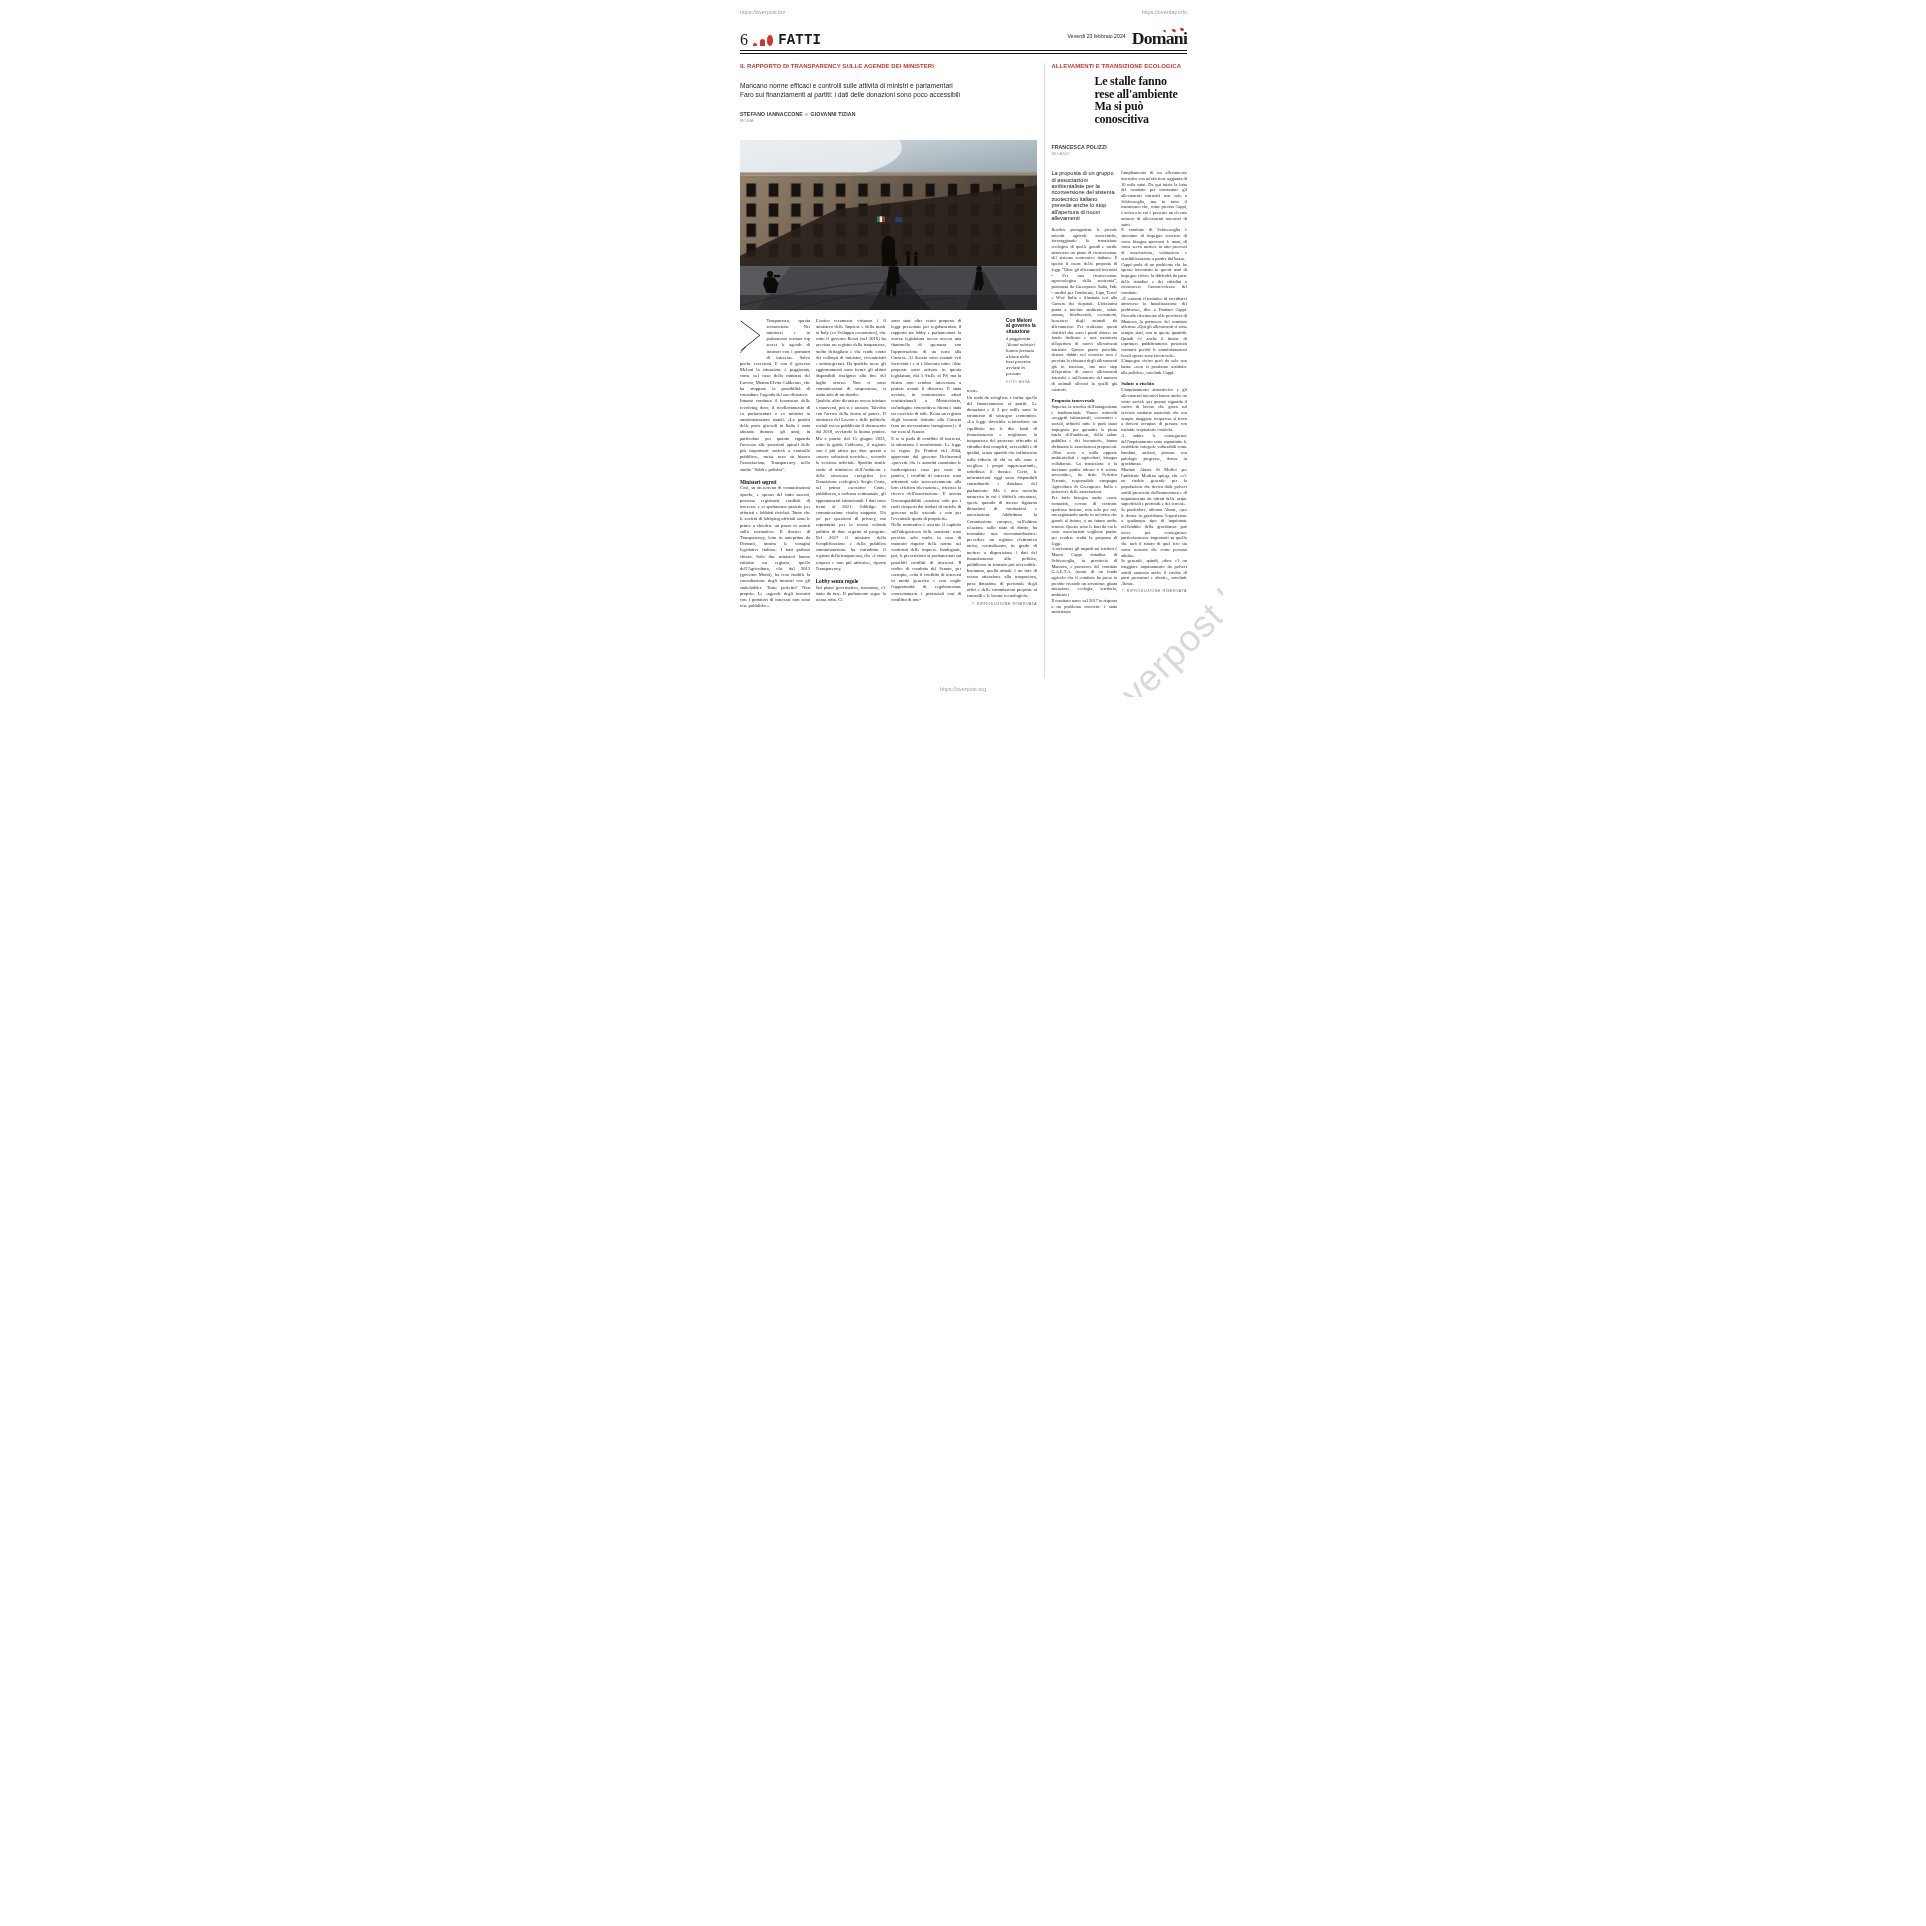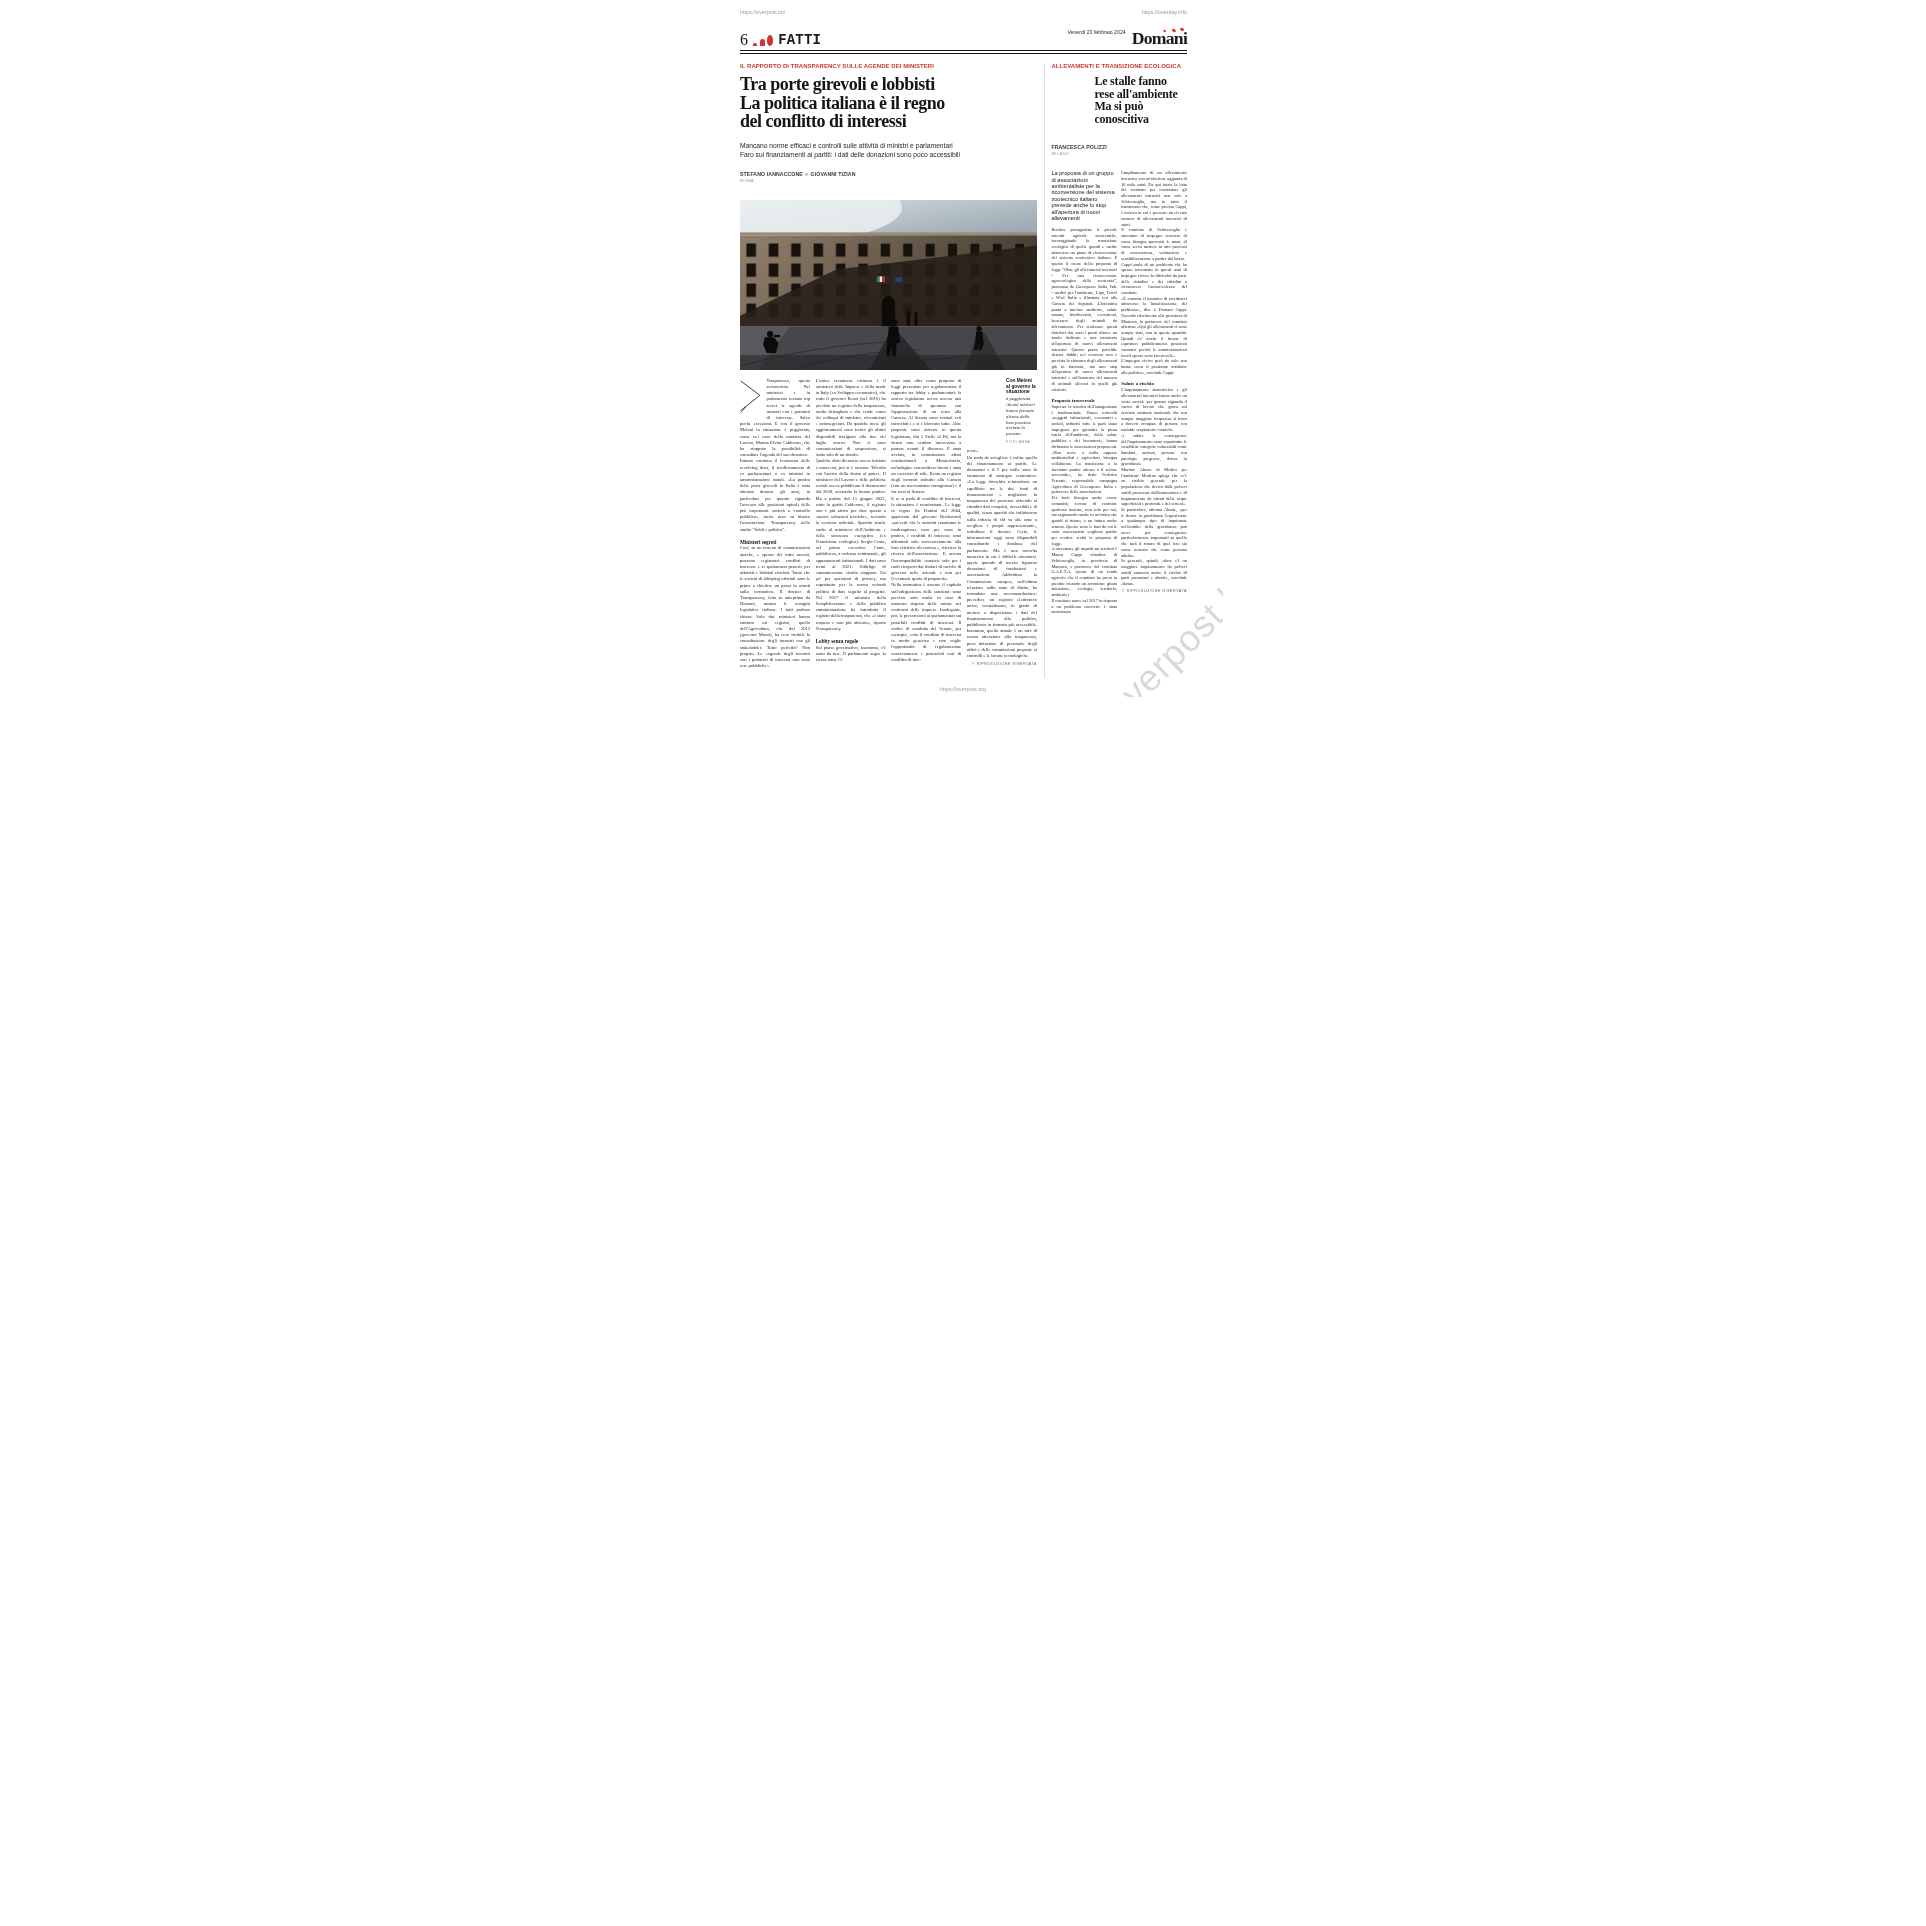--- a/index.html
+++ b/index.html
@@ -11,21 +11,21 @@
            font-size:5.4px; color:var(--gray); }
   .masthead{ position:absolute; top:28.5px; left:37px; right:36px; display:flex; justify-content:space-between; align-items:flex-end; }
   .mh-left{ display:flex; align-items:flex-end; gap:3.9px; }
   .pagenum{ font-family:"Liberation Serif",serif; font-size:16px; line-height:0.78; }
   .dots{ display:flex; align-items:flex-end; gap:2.7px; padding:0 0.8px 0.4px; }
   .dots i{ display:block; background:var(--red); }
   .d1{ width:4.2px; height:3.1px; border-radius:4.2px 4.2px 0 0; }
   .d2{ width:5px; height:7px; border-radius:5px 5px 0 0; }
   .d3{ width:6.2px; height:10.4px; border-radius:50%; }
   .section{ font-family:Liberation Mono, monospace; font-weight:bold; font-size:14px; line-height:0.8; letter-spacing:0.2px; }
-  .mh-right{ display:flex; align-items:flex-start; gap:6.2px; }
+  .mh-right{ display:flex; align-items:center; gap:6.2px; }
   .issuedate{ font-size:5.2px; color:#2a2a2a; padding-bottom:2.7px; }
   .logo{ font-family:"Liberation Serif",serif; font-weight:bold; font-size:17.7px; line-height:0.78; letter-spacing:-0.8px; position:relative; padding-top:3.9px; }
   .logo i{ position:absolute; background:var(--red); border-radius:50%; }
   .logo .la{ width:3.1px; height:2.3px; left:57%; top:1.5px; transform:rotate(25deg); }
   .logo .ln{ width:3.9px; height:2.7px; left:73%; top:0.4px; transform:rotate(25deg); }
   .logo .li{ width:4.2px; height:3.1px; left:88%; top:-0.4px; transform:rotate(25deg); }
   .rule{ position:absolute; top:50px; left:37px; right:36px; border-top:1.3px solid #141414; }
   .rule:after{ content:""; display:block; height:0.6px; background:#141414; margin-top:1.9px; }
   .content{ position:absolute; top:54px; left:37px; right:36px; display:flex; }
   .main-art{ width:297px; flex:none; }
@@ -86,25 +86,20 @@
       <span class="logo"><span>Domani</span><i class="la"></i><i class="ln"></i><i class="li"></i></span>
     </div>
   </header>
 
   <div class="rule"></div>
 
   <main class="content">
 
     <article class="main-art">
       <div class="kicker">IL RAPPORTO DI TRANSPARENCY SULLE AGENDE DEI MINISTERI</div>
-      <h1 class="headline">
-        <span>Tra porte girevoli e lobbisti</span>
-        <span>La politica italiana è il regno</span>
-        <span>del conflitto di interessi</span>
-      </h1>
       <div class="deck">
         <span>Mancano norme efficaci e controlli sulle attività di ministri e parlamentari</span>
         <span>Faro sui finanziamenti ai partiti: i dati delle donazioni sono poco accessibili</span>
       </div>
       <div class="byline-row">
         <span>STEFANO IANNACCONE</span>
         <span class="sep">e</span>
         <span>GIOVANNI TIZIAN</span>
       </div>
       <div class="dateline">ROMA</div>

